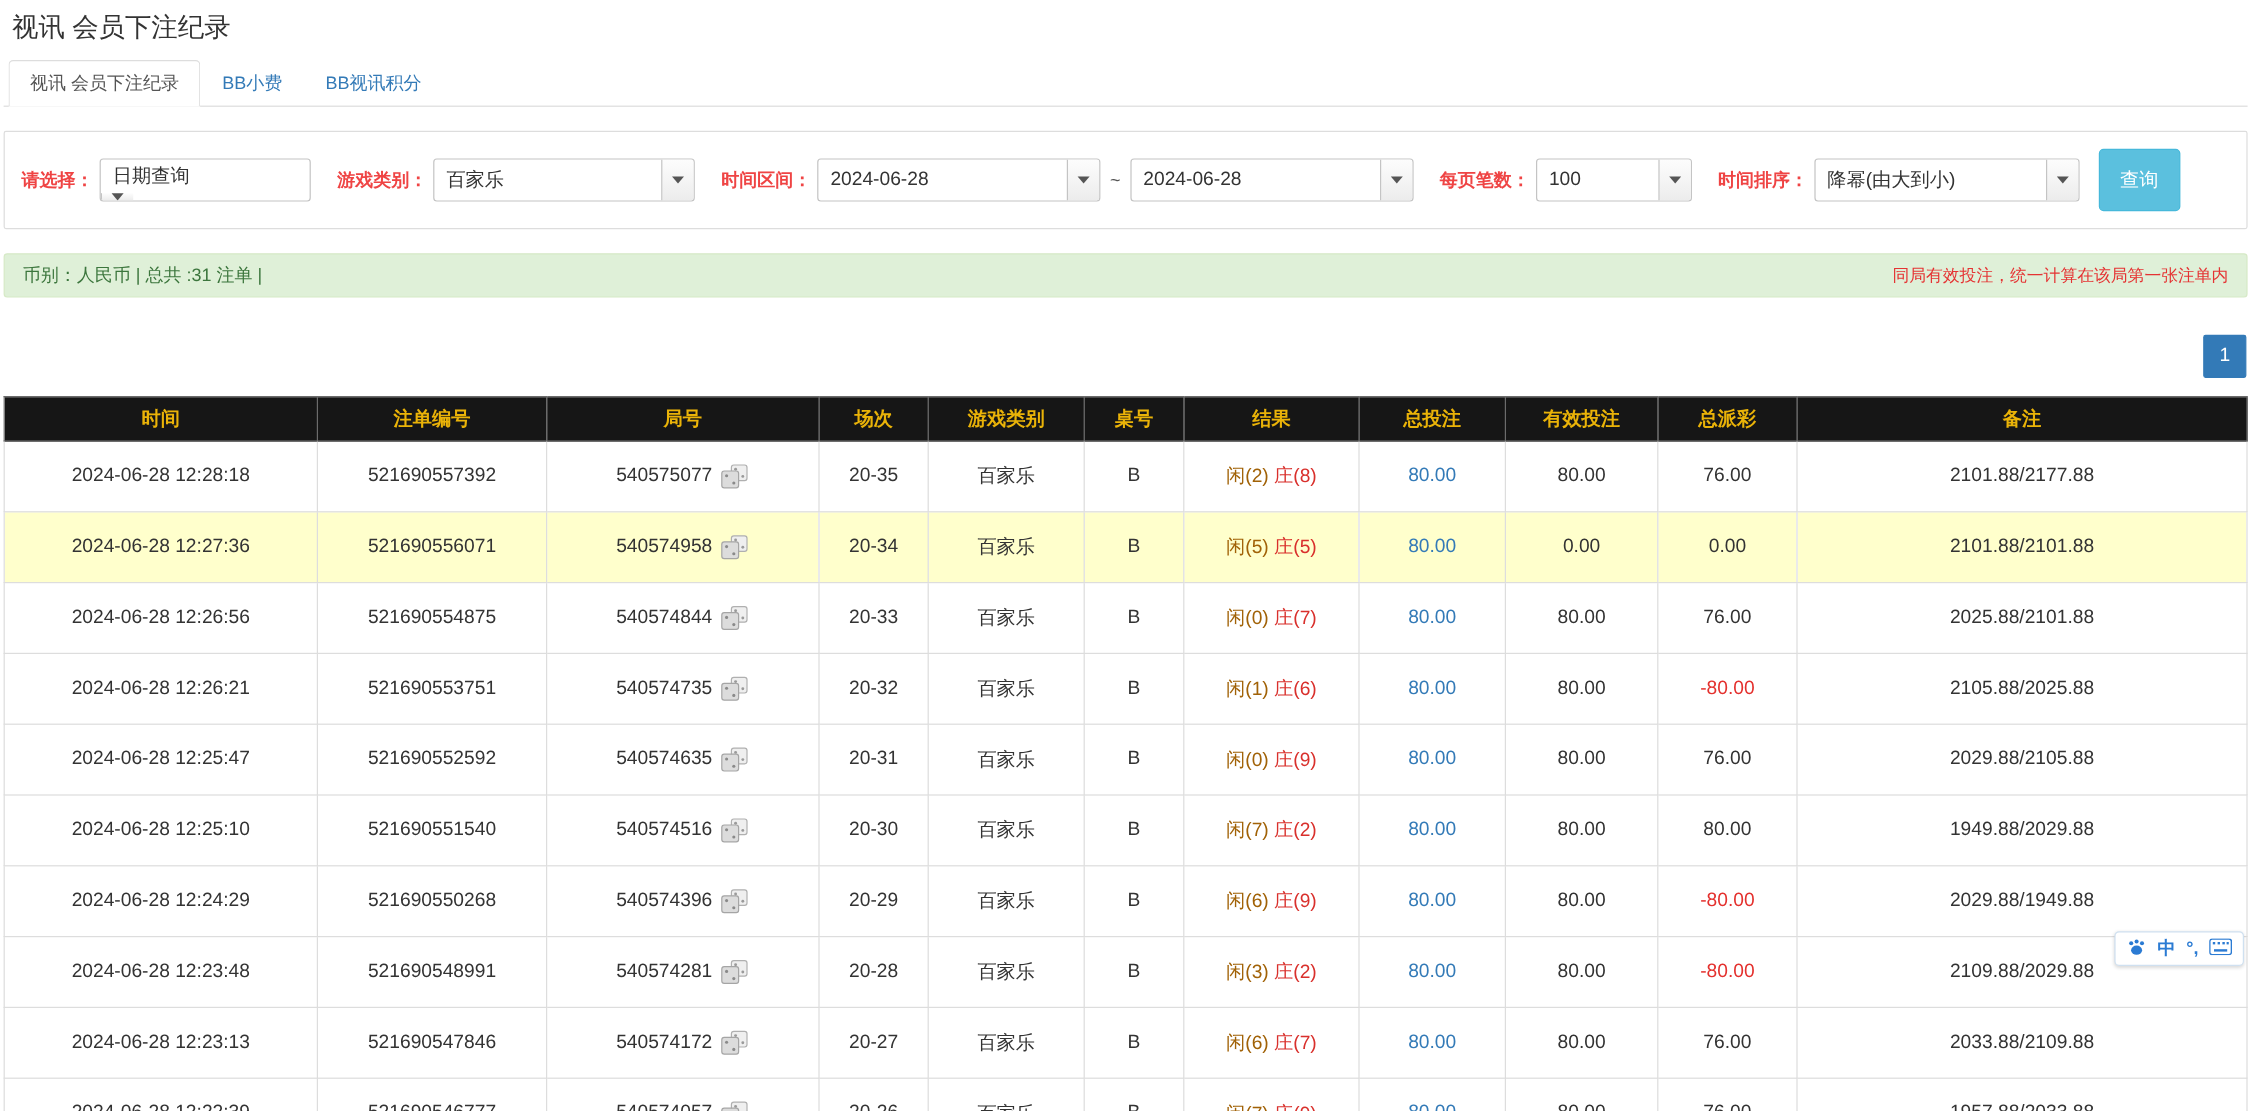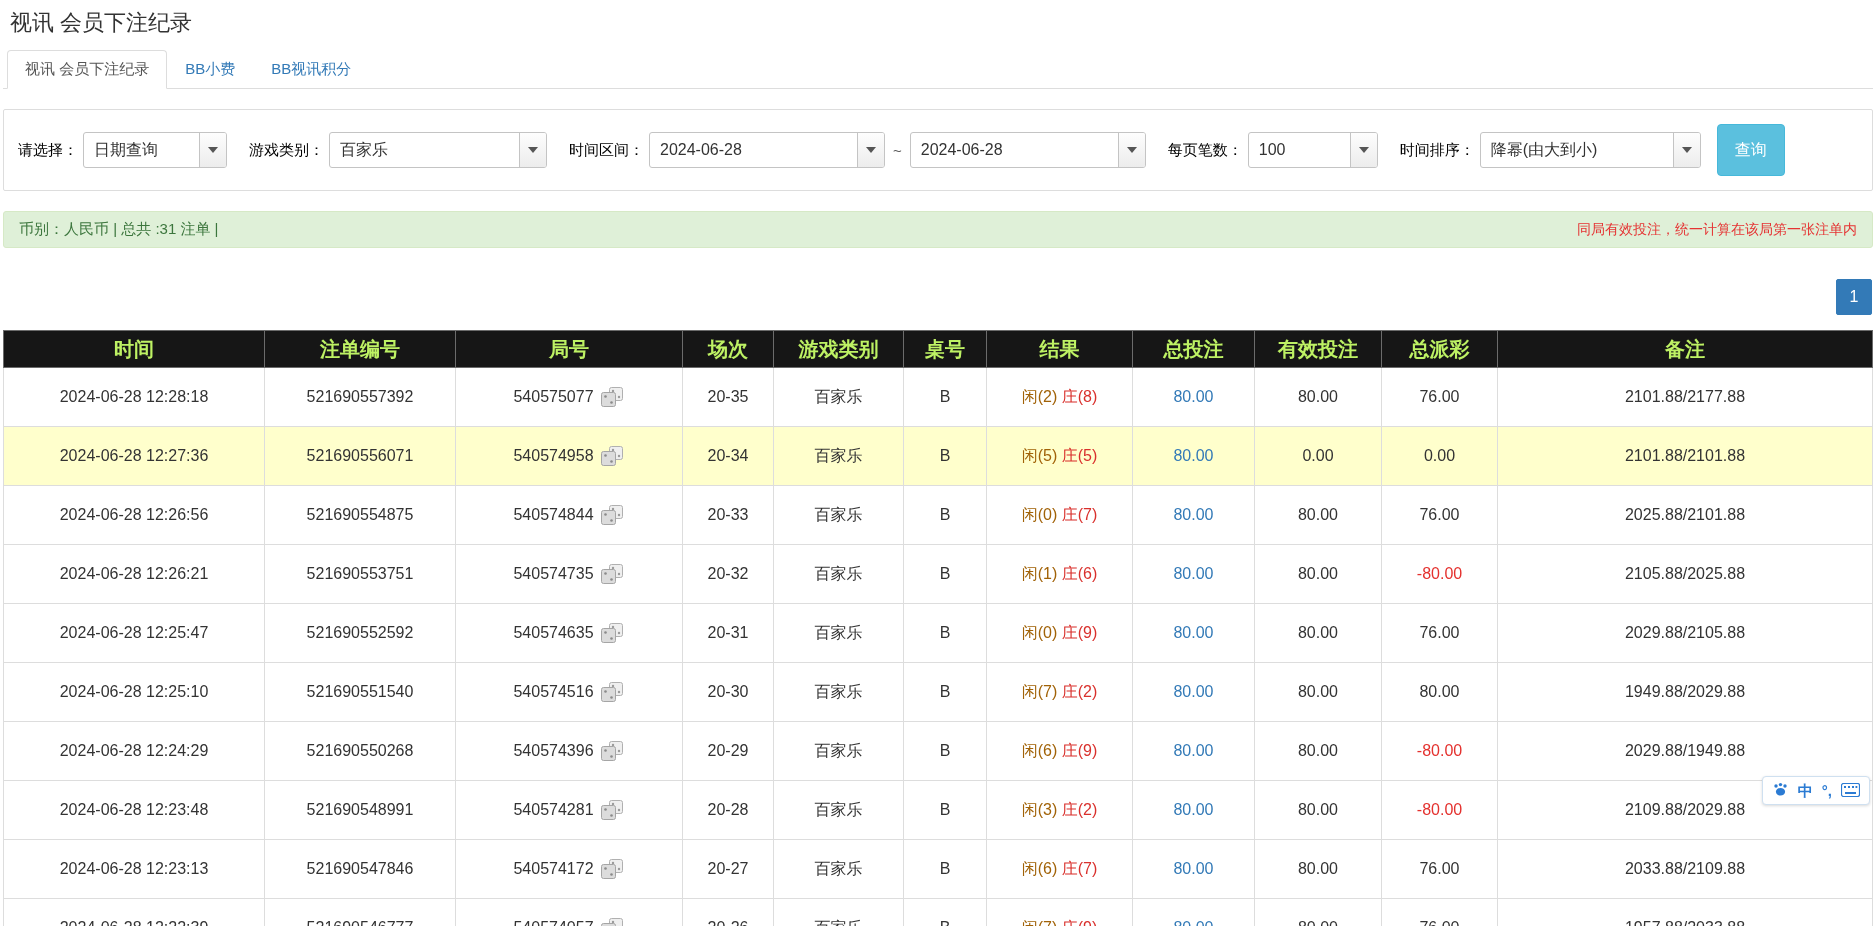--- a/index.html
+++ b/index.html
@@ -12,50 +12,50 @@
 
   
   .tabs { display:flex; border-bottom:1px solid #ddd; padding-left:4px; align-items:flex-end; }
   .tab { padding:9px 17px; font-size:15px; color:#337ab7; cursor:pointer;
          border:1px solid transparent; margin-bottom:-1px; border-radius:4px 4px 0 0; white-space:nowrap; }
   .tab.active { color:#555; background:#fff; border-color:#ddd #ddd #fff #ddd; }
 
   
   .filter-panel { border:1px solid #ddd; border-radius:2px; margin-top:20px;
     padding:14px 12px; display:flex; align-items:center; }
-  .filter-label { color:#000000; font-weight:normal; font-size:15px; margin:0 5px 0 22px; white-space:nowrap;text-align:right; }
+  .filter-label { color:#ef4444; font-weight:bold; font-size:15px; margin:0 5px 0 22px; white-space:nowrap;text-align:right; }
   .filter-label.first { margin-left:2px; }
   .combobox { display:flex; height:36px; border:1px solid #c4c4c4; border-radius:3px;
     background:#fff; overflow:hidden; cursor:pointer; }
   .combobox .value { padding:0 10px; font-size:16px; color:#333; display:flex; align-items:center;
     flex:1; white-space:nowrap; overflow:hidden; }
   .combobox .arrow-btn { width:27px; border-left:1px solid #c4c4c4;
     background:linear-gradient(#fdfdfd,#ececec); display:flex; align-items:center; justify-content:center; }
   .caret { width:0; height:0; border-left:5px solid transparent; border-right:5px solid transparent;
     border-top:6px solid #555; }
-  .w-query { width:144px; } .w-game { width:218px; } .w-date { width:236px; }
+  .w-query { width:176px;flex-direction:column; } .w-game { width:218px; } .w-date { width:236px; }
   .w-size { width:130px; } .w-sort { width:221px; }
   .date-sep { margin:0 8px; color:#555; font-size:15px; }
   .query-btn { background:#5bc0de; color:#fff; border:1px solid #46b8da; border-radius:4px;
     height:52px; padding:0 17px; font-size:16px; margin-left:16px; cursor:pointer; }
 
   
   .summary-bar { margin-top:20px; background:#dff0d8; border:1px solid #d6e9c6; border-radius:3px;
     height:37px; padding:0 15px; display:flex; align-items:center; justify-content:space-between; }
   .summary-left { color:#3c763d; font-size:15px; }
   .summary-right { color:#e53333; font-size:14px; }
 
   
   .pagination { display:flex; justify-content:flex-end; margin:31px 1px 15px 0; }
   .page-btn { min-width:36px; height:36px; background:#337ab7; border:1px solid #337ab7; color:#fff;
     display:flex; align-items:center; justify-content:center; font-size:16px; border-radius:2px; cursor:pointer; }
 
   
   table { width:100%; border-collapse:collapse; table-layout:fixed; }
-  thead th { background:#161616; color:#bef264; height:37px; font-size:20px; font-weight:bold;
+  thead th { background:#161616; color:#eab308; height:37px; font-size:16px; font-weight:bold;
     border:1px solid #6b6b6b; text-align:center; }
   tbody td { height:59px; border:1px solid #ddd; text-align:center; font-size:16px; color:#333;
     overflow:hidden; white-space:nowrap; }
   tbody tr { background:#fff; }
   tbody tr.highlighted { background:#ffffcc; }
   .player { color:#a16207; }
   .banker { color:#d9302c; }
   .bet-link { color:#337ab7; cursor:pointer; }
   td.negative { color:#e4312e; }
   .round-wrap { display:inline-flex; align-items:center; gap:6px; }

